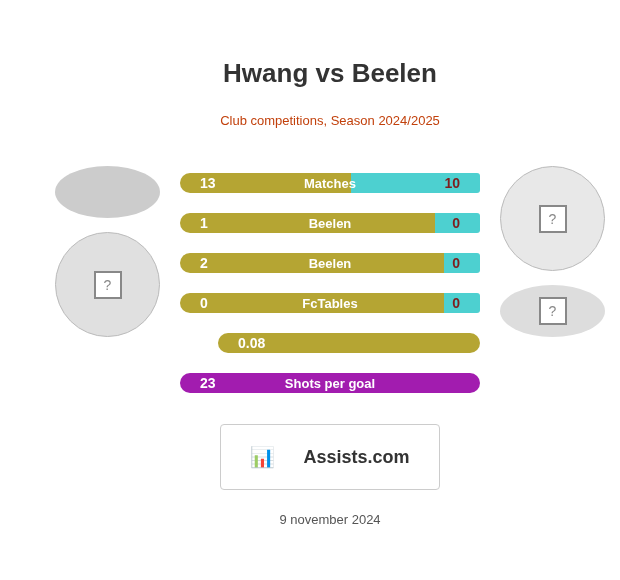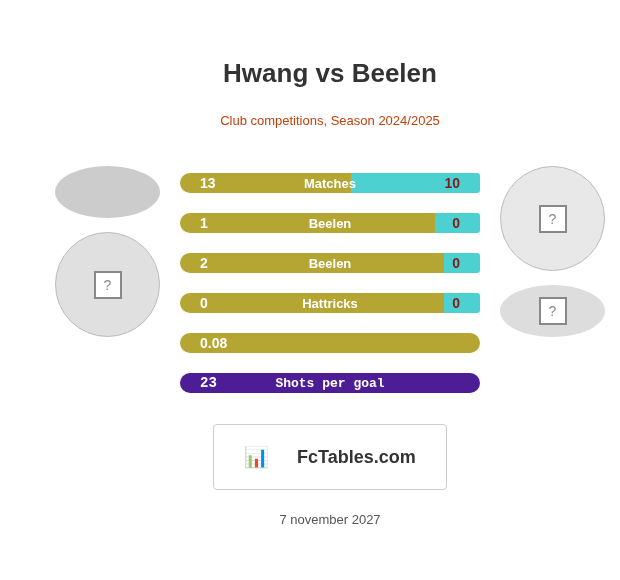--- a/index.html
+++ b/index.html
@@ -205,40 +205,40 @@
           <div class="stat-bar" style="background: rgb(181, 165, 51);">
             <span class="stat-left-value">2</span>
             <span class="stat-label">Beelen</span>
             <div class="stat-bar-fill-right" style="width: 12%;"></div>
             <span class="stat-right-value" style="z-index: 3;">0</span>
           </div>
         </div>
         <div class="stat-row">
           <div class="stat-bar" style="background: rgb(181, 165, 51);">
             <span class="stat-left-value">0</span>
-            <span class="stat-label">Hattricks</span>
+            <span class="stat-label">FcTables</span>
             <div class="stat-bar-fill-right" style="width: 12%;"></div>
             <span class="stat-right-value" style="z-index: 3;">0</span>
           </div>
         </div>
         <div class="stat-row">
-          <div class="stat-bar" style="background: rgb(181, 165, 51);">
+          <div class="stat-bar" style="background: rgb(181, 165, 51); margin-left: 38px;">
             <span class="stat-left-value">0.08</span>
           </div>
         </div>
         <div class="stat-row">
-          <div class="stat-bar" style="background: #4c1d95; font-family: Liberation Mono, monospace;">
+          <div class="stat-bar" style="background: #a21caf;">
             <span class="stat-left-value">23</span>
             <span class="stat-label">Shots per goal</span>
           </div>
         </div>
       </div>
 
   </div>
 
   <div class="logo-section" style="margin-top:14px;">
     <span class="logo-icon">📊</span>
-    <span class="logo-text">FcTables.com</span>
+    <span class="logo-text">Assists.com</span>
   </div>
 
-  <p class="date-text">7 november 2027</p>
+  <p class="date-text">9 november 2024</p>
 
 </div>
 
 </body></html>

